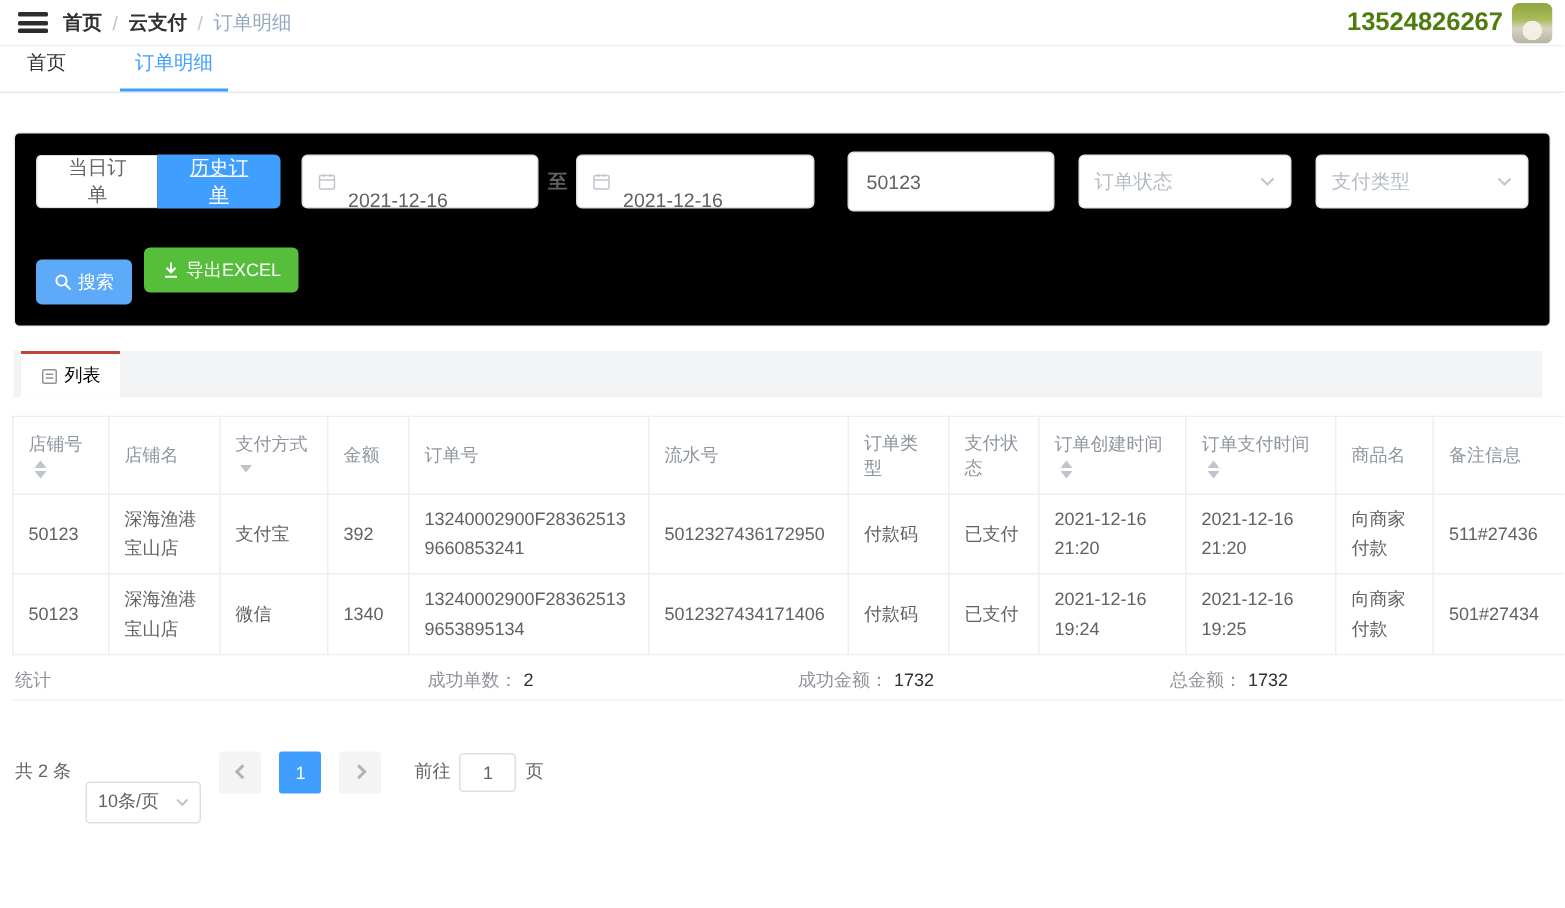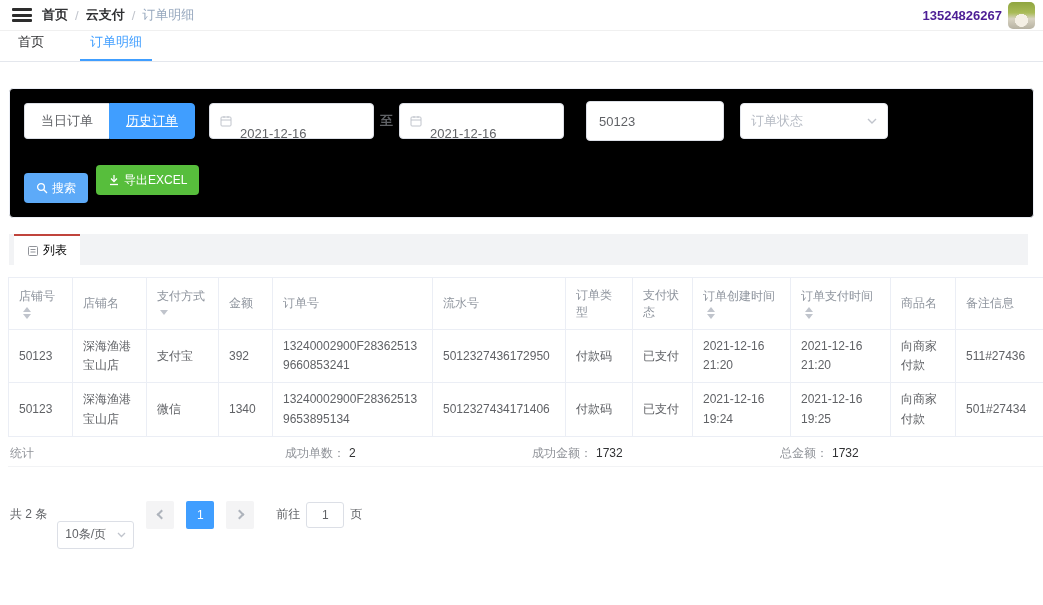--- a/index.html
+++ b/index.html
@@ -7,21 +7,21 @@
 
   
   .topbar { height:31px; display:flex; align-items:center; padding:0 8px; border-bottom:1px solid #f0f0f0; background:#fff; }
   .hamburger { width:20px; height:14px; display:flex; flex-direction:column; justify-content:space-between; margin:0 10px 0 4px; cursor:pointer; }
   .hamburger span { display:block; height:3px; background:#2d2d2d; border-radius:1px; }
   .crumbs { display:flex; align-items:center; font-size:13px; gap:7px; }
   .crumb { font-weight:bold; color:#303133; }
   .crumb.current { font-weight:normal; color:#97a8be; }
   .crumb-sep { color:#c0c4cc; font-weight:normal; }
   .topbar-right { margin-left:auto; display:flex; align-items:center; gap:6px; }
-  .user-phone { font-size:13px; font-weight:bold; color:#4c1d95; }
+  .user-phone { font-size:17px; font-weight:bold; color:#4d7c0f; }
   .avatar { width:27px; height:27px; border-radius:5px; overflow:hidden;
     background:
       radial-gradient(circle at 50% 68%, #f4efe4 0 28%, transparent 29%),
       radial-gradient(circle at 38% 60%, #3a3a3a 0 6%, transparent 7%),
       radial-gradient(circle at 62% 60%, #3a3a3a 0 6%, transparent 7%),
       linear-gradient(180deg,#8fa53f 0%, #a9bb57 40%, #d8d3c2 62%, #b7b2a2 100%); }
 
   
   .navtabs { display:flex; align-items:flex-end; height:31px; padding:0 8px; border-bottom:1px solid #e4e7ed; background:#fff; }
   .navtab { font-size:13px; color:#303133; padding:6px 10px 8px; margin-right:26px; cursor:pointer; border-bottom:2px solid transparent; }
@@ -137,20 +137,28 @@
             <line x1="1" y1="5" x2="11" y2="5" stroke="#c0c4cc"></line>
             <line x1="4" y1="1" x2="4" y2="3" stroke="#c0c4cc"></line>
             <line x1="8" y1="1" x2="8" y2="3" stroke="#c0c4cc"></line>
           </svg>
       </span>
       <span class="txt">2021-12-16</span>
     </div>
     <input class="text-input" type="text" value="50123" style="">
     <div class="select-box">
       <span class="placeholder">订单状态</span>
+      <span>
+        <svg width="10" height="7" viewBox="0 0 10 7">
+            <path d="M1 1l4 4 4-4" fill="none" stroke="#c0c4cc" stroke-width="1.4"></path>
+          </svg>
+      </span>
+    </div>
+    <div class="select-box">
+      <span class="placeholder">支付类型</span>
       <span>
         <svg width="10" height="7" viewBox="0 0 10 7">
             <path d="M1 1l4 4 4-4" fill="none" stroke="#c0c4cc" stroke-width="1.4"></path>
           </svg>
       </span>
     </div>
   </div>
   <div class="filter-row2">
     <button class="btn btn-search">
       <span>

